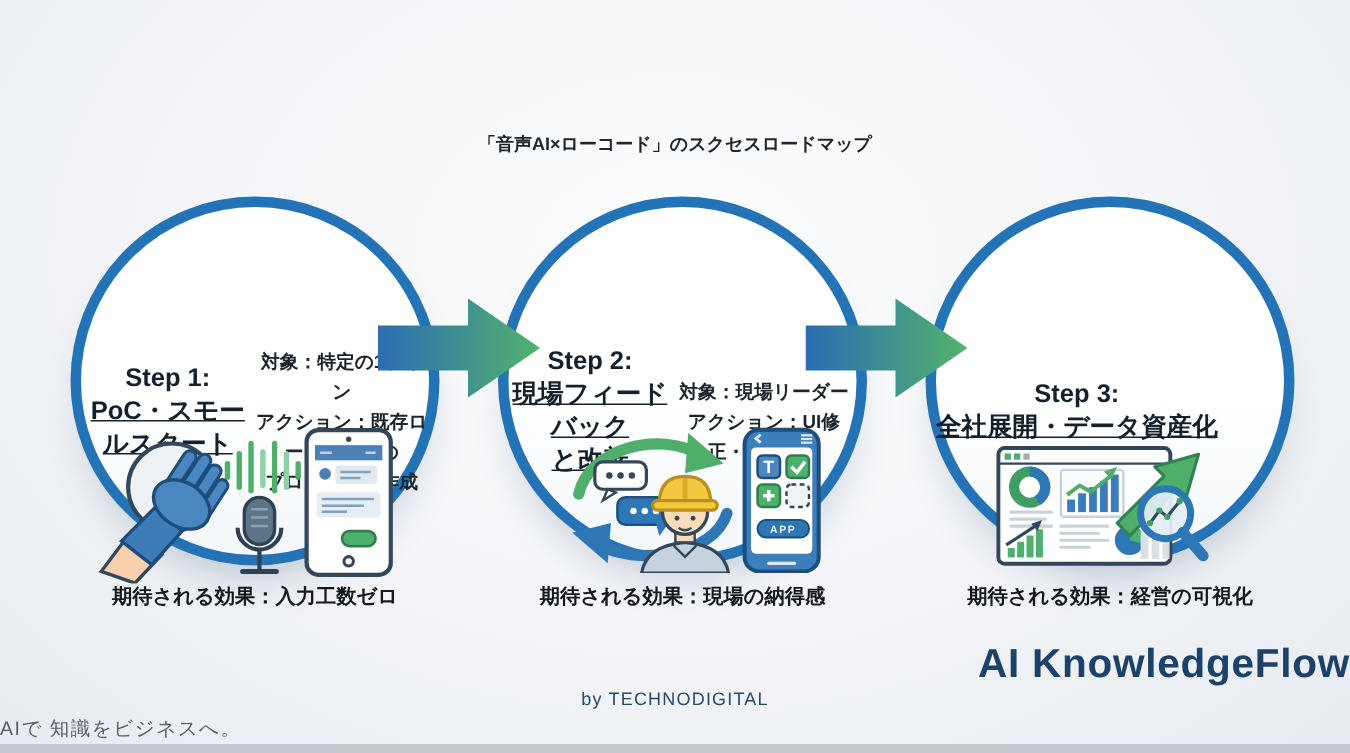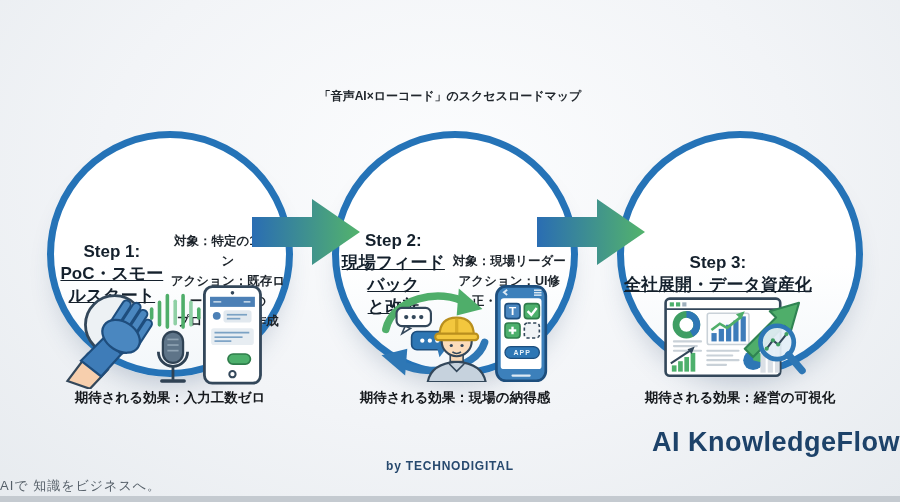--- a/index.html
+++ b/index.html
@@ -24,21 +24,21 @@
   .icon1{left:16px;top:151px;}
   .icon2{left:28px;top:149px;}
   .icon3{left:42px;top:151px;}
   .effect{position:absolute;top:258px;left:0;width:100%;text-align:center;
     font-size:13.5px;font-weight:700;color:#15181c;}
   .arrow{position:absolute;top:197px;width:110px;height:70px;z-index:6;}
   .arrow1{left:252px}.arrow2{left:537px}
   .brand{position:absolute;top:427px;left:0;width:100%;text-align:right;
     font-size:27px;font-weight:800;color:#1d4269;letter-spacing:.5px;}
   .byline{position:absolute;top:459px;left:0;width:100%;text-align:center;
-    font-size:12px;font-weight:700;color:#27496e;letter-spacing:.8px;}
+    font-size:12px;font-weight:400;color:#27496e;letter-spacing:.8px;}
   .tagline{position:absolute;top:477px;left:0;width:100%;text-align:left;
     font-size:13px;color:#555f68;letter-spacing:1px;}
   .bottom-strip{position:absolute;bottom:0;left:0;width:100%;height:6px;background:#c4cad0;}
 </style>
 </head>
 <body>
 
 <div class="slide">
 
   <h2 class="subtitle">「音声AI×ローコード」のスクセスロードマップ</h2>

